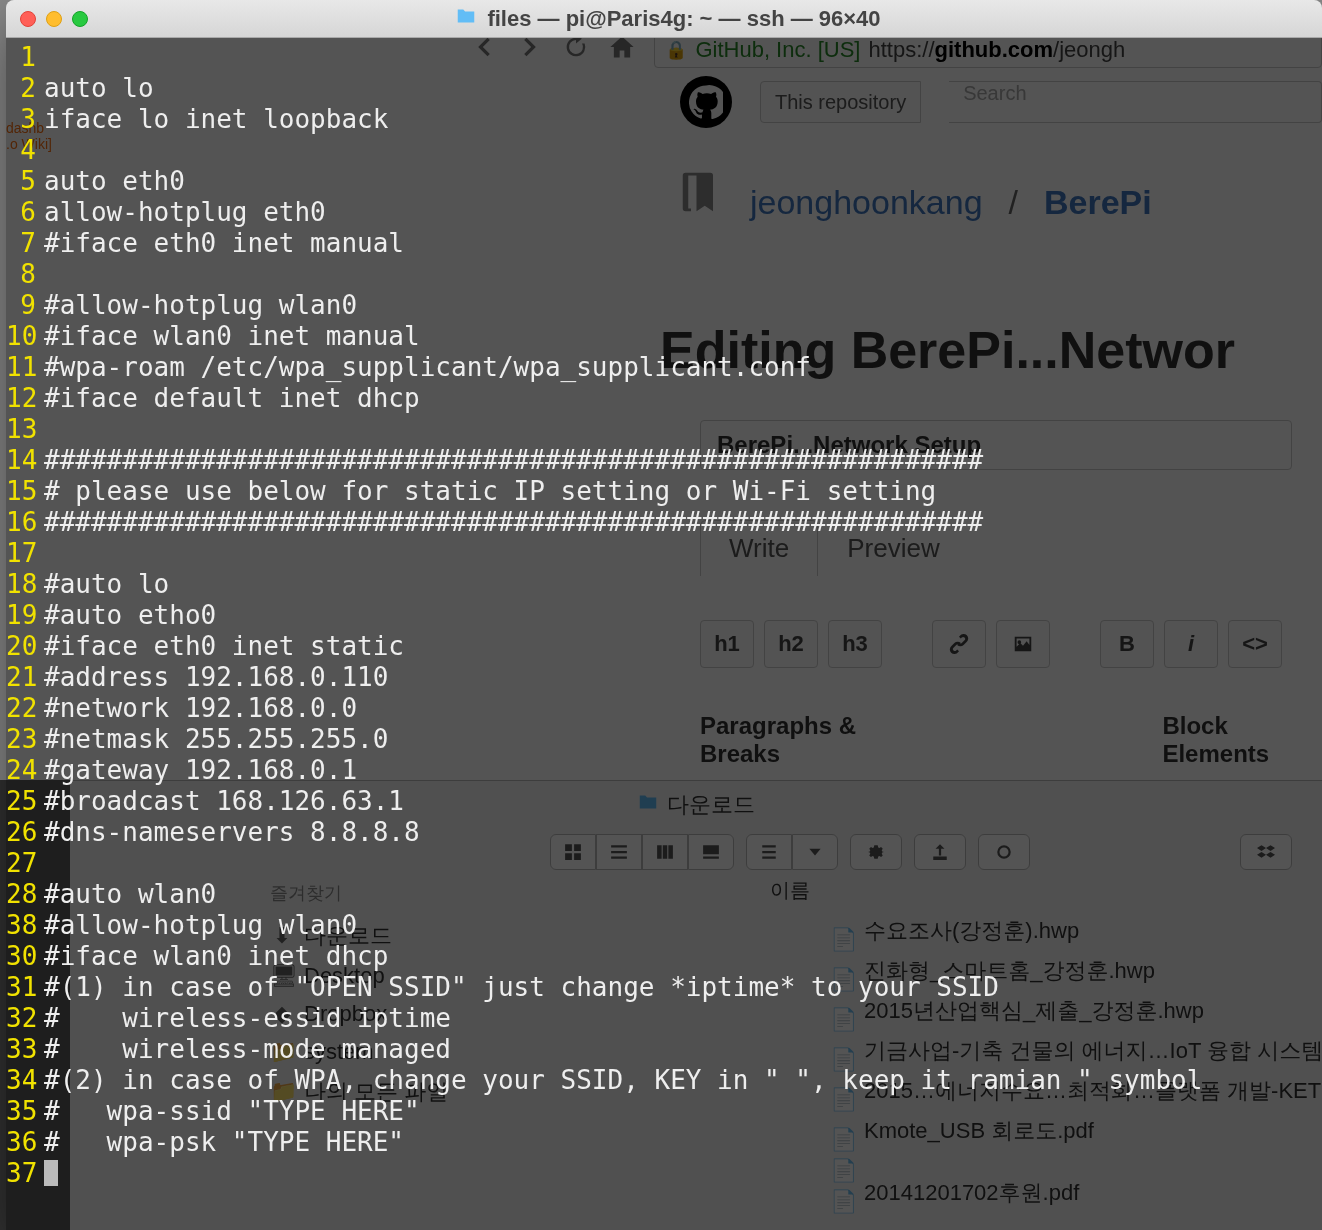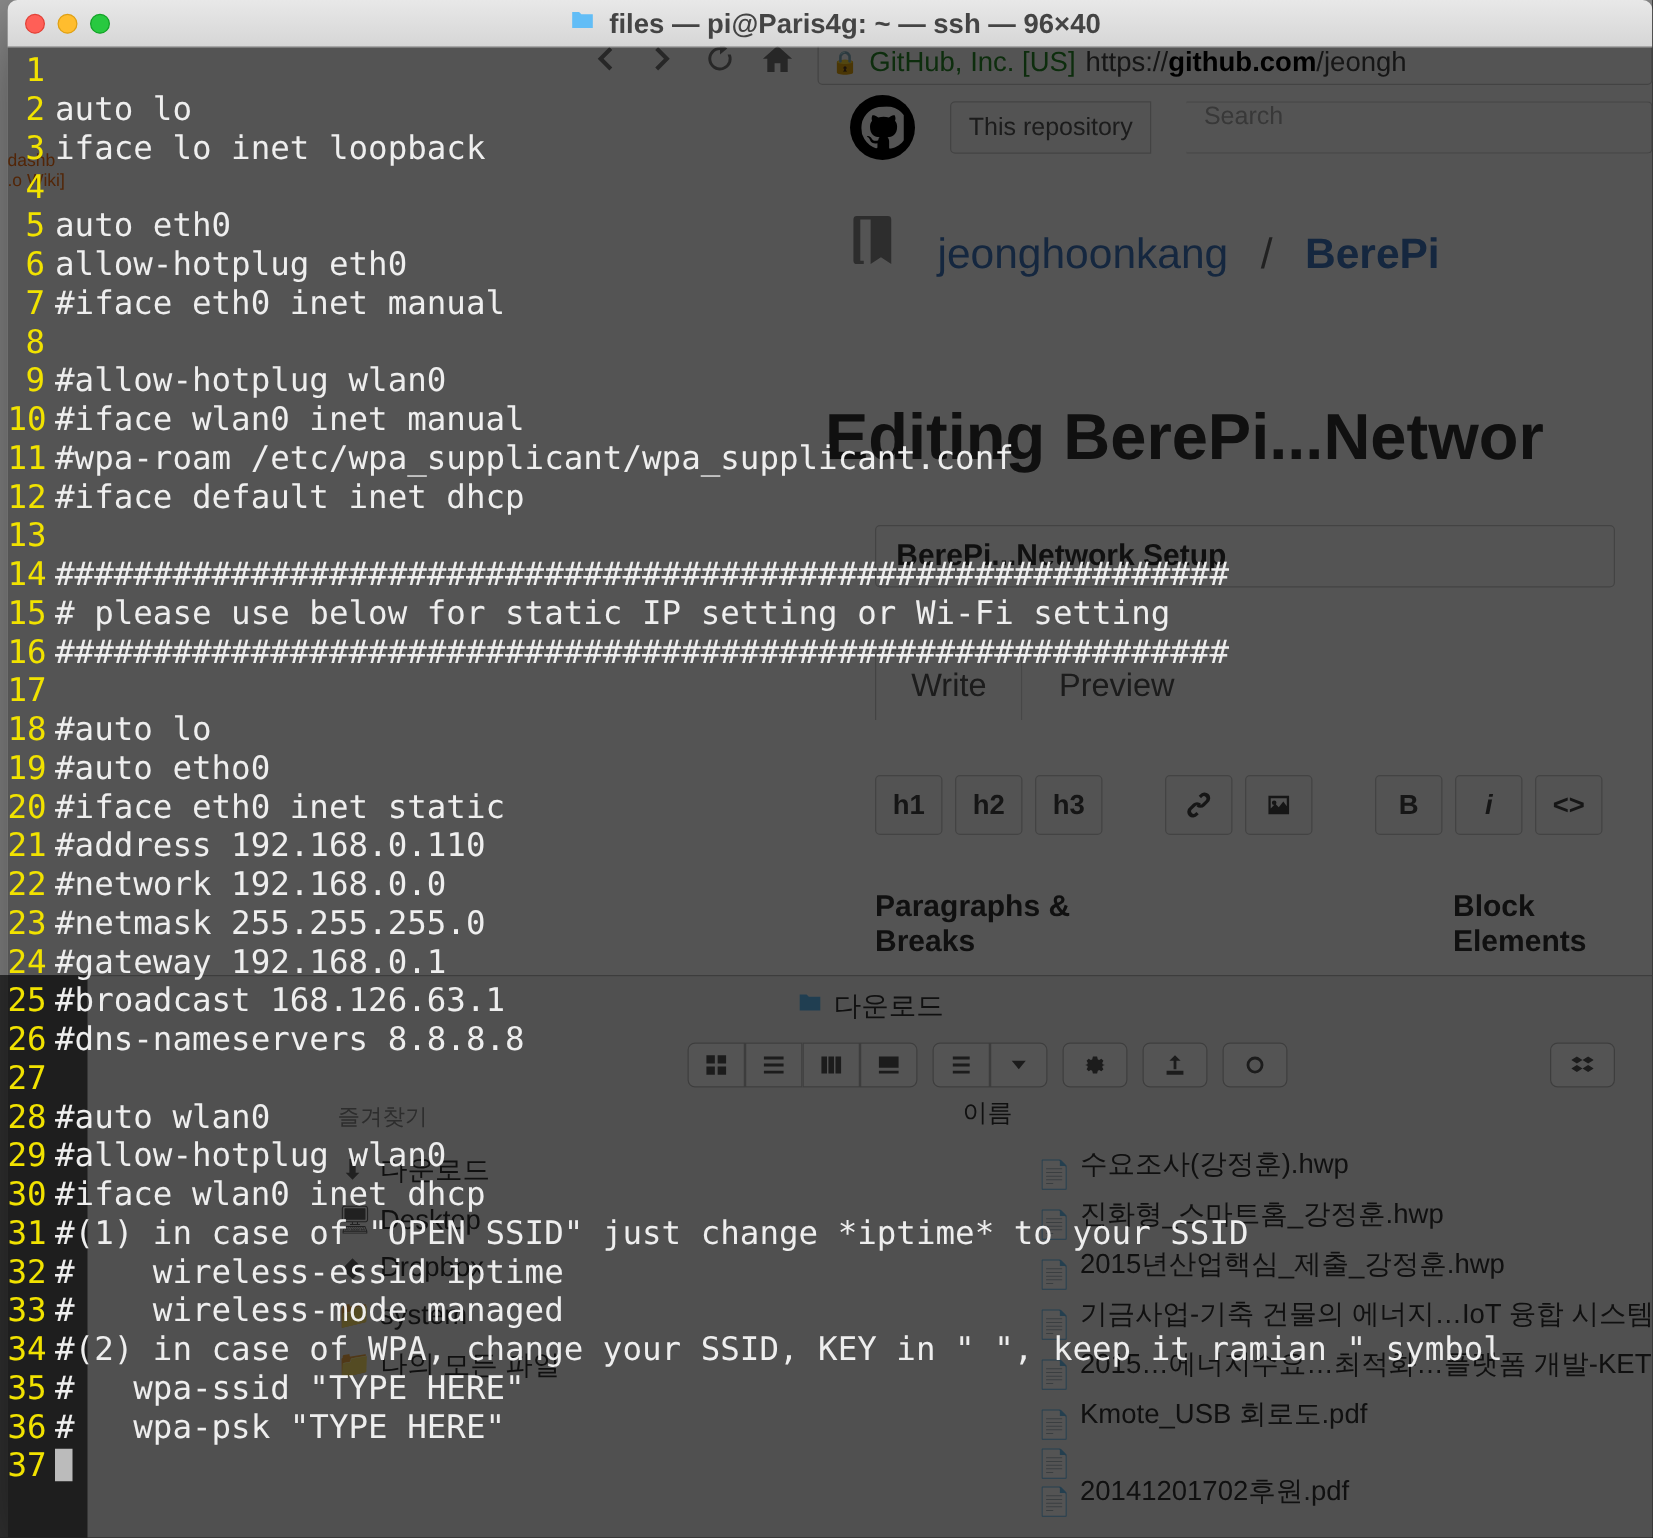--- a/index.html
+++ b/index.html
@@ -439,21 +439,21 @@
       <div class="line"><span class="ln">19</span><span class="txt">#auto etho0</span></div>
       <div class="line"><span class="ln">20</span><span class="txt">#iface eth0 inet static</span></div>
       <div class="line"><span class="ln">21</span><span class="txt">#address 192.168.0.110</span></div>
       <div class="line"><span class="ln">22</span><span class="txt">#network 192.168.0.0</span></div>
       <div class="line"><span class="ln">23</span><span class="txt">#netmask 255.255.255.0</span></div>
       <div class="line"><span class="ln">24</span><span class="txt">#gateway 192.168.0.1</span></div>
       <div class="line"><span class="ln">25</span><span class="txt">#broadcast 168.126.63.1</span></div>
       <div class="line"><span class="ln">26</span><span class="txt">#dns-nameservers 8.8.8.8</span></div>
       <div class="line"><span class="ln">27</span><span class="txt"></span></div>
       <div class="line"><span class="ln">28</span><span class="txt">#auto wlan0</span></div>
-      <div class="line"><span class="ln">29</span><span class="txt">#allow-hotplug wlan0</span></div>
+      <div class="line"><span class="ln">38</span><span class="txt">#allow-hotplug wlan0</span></div>
       <div class="line"><span class="ln">30</span><span class="txt">#iface wlan0 inet dhcp</span></div>
       <div class="line"><span class="ln">31</span><span class="txt">#(1) in case of "OPEN SSID" just change *iptime* to your SSID</span></div>
       <div class="line"><span class="ln">32</span><span class="txt">#    wireless-essid iptime</span></div>
       <div class="line"><span class="ln">33</span><span class="txt">#    wireless-mode managed</span></div>
       <div class="line"><span class="ln">34</span><span class="txt">#(2) in case of WPA, change your SSID, KEY in " ", keep it ramian " symbol</span></div>
       <div class="line"><span class="ln">35</span><span class="txt">#   wpa-ssid "TYPE HERE"</span></div>
       <div class="line"><span class="ln">36</span><span class="txt">#   wpa-psk "TYPE HERE"</span></div>
       <div class="line"><span class="ln">37</span><span class="txt"><span class="cursor"></span></span></div>
     </div>
 </div>

